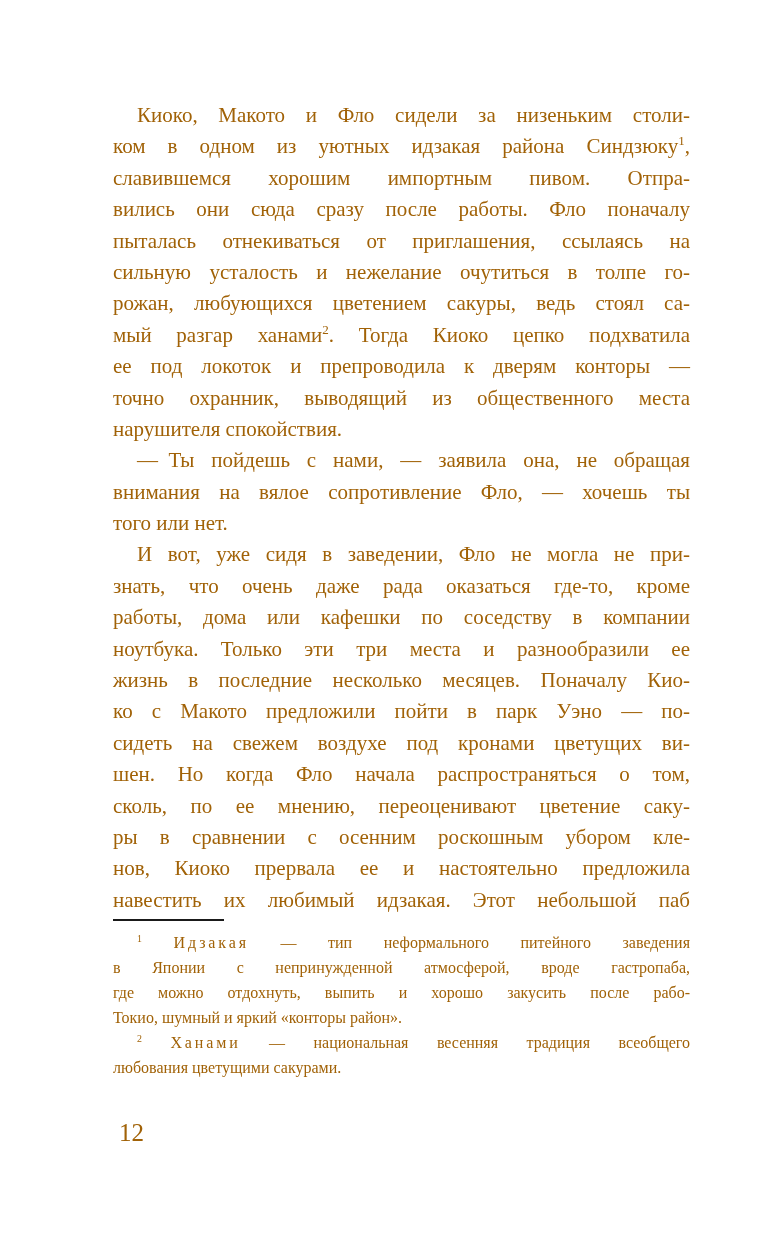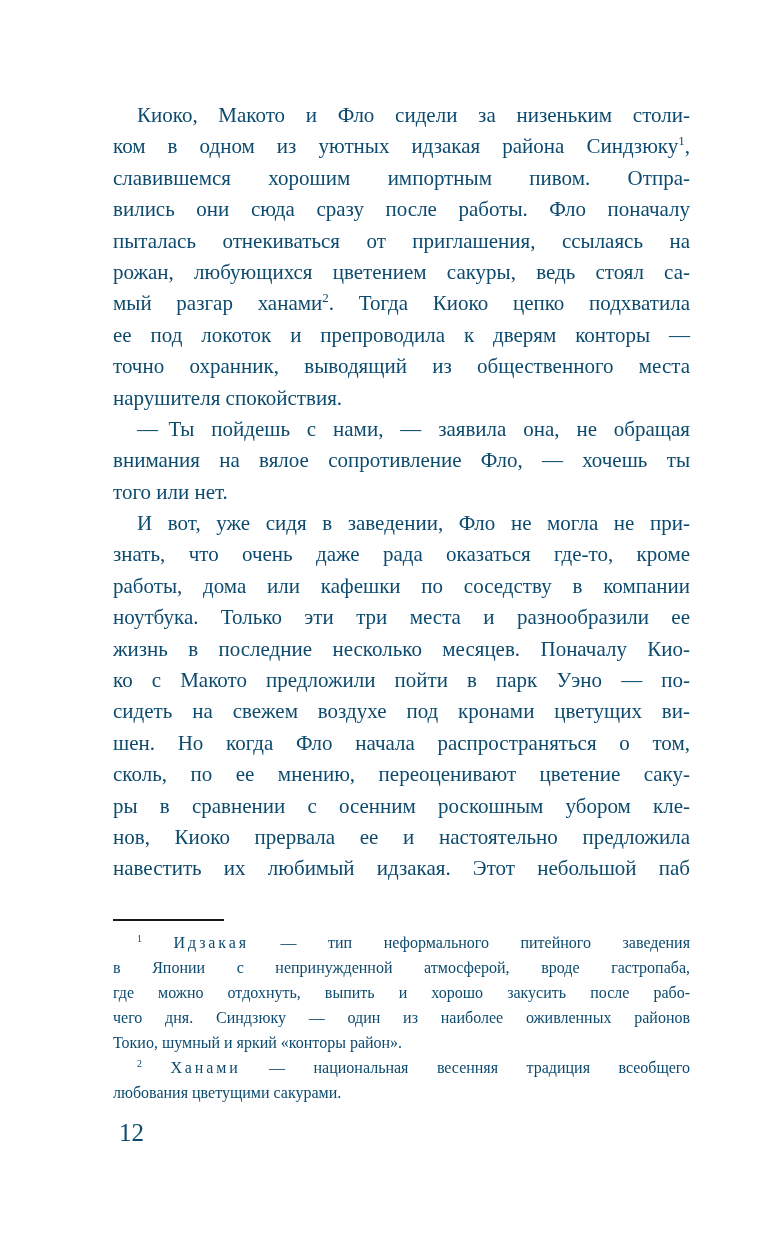--- a/index.html
+++ b/index.html
@@ -2,21 +2,21 @@
 <html lang="ru"><head>
 <meta charset="utf-8">
 <style>
   html, body { margin: 0; padding: 0; background: #ffffff; }
   .page {
     position: relative;
     width: 712px;
     height: 1240px;
     background: #ffffff;
     font-family: "Liberation Serif", "DejaVu Serif", serif;
-    color: #0c4a6e;
+    color: #a16207;
     overflow: hidden;
   }
   .main-text {
     position: absolute;
     left: 113px;
     top: 100px;
     width: 577px;
   }
   .line {
     font-size: 21px;
@@ -66,20 +66,21 @@
 </head>
 <body>
 
 <div class="page">
   <div class="main-text" id="main-text">
       <div class="line indent">Киоко, Макото и Фло сидели за низеньким столи-</div>
       <div class="line">ком в одном из уютных <span class="italic">идзакая</span> района Синдзюку<span class="sup">1</span>,</div>
       <div class="line">славившемся хорошим импортным пивом. Отпра-</div>
       <div class="line">вились они сюда сразу после работы. Фло поначалу</div>
       <div class="line">пыталась отнекиваться от приглашения, ссылаясь на</div>
+      <div class="line">сильную усталость и нежелание очутиться в толпе го-</div>
       <div class="line">рожан, любующихся цветением сакуры, ведь стоял са-</div>
       <div class="line">мый разгар <span class="italic">ханами</span><span class="sup">2</span>. Тогда Киоко цепко подхватила</div>
       <div class="line">ее под локоток и препроводила к дверям конторы —</div>
       <div class="line">точно охранник, выводящий из общественного места</div>
       <div class="line left">нарушителя спокойствия.</div>
       <div class="line indent">— Ты пойдешь с нами, — заявила она, не обращая</div>
       <div class="line">внимания на вялое сопротивление Фло, — хочешь ты</div>
       <div class="line left">того или нет.</div>
       <div class="line indent">И вот, уже сидя в заведении, Фло не могла не при-</div>
       <div class="line">знать, что очень даже рада оказаться где-то, кроме</div>
@@ -94,21 +95,20 @@
       <div class="line">нов, Киоко прервала ее и настоятельно предложила</div>
       <div class="line">навестить их любимый <span class="italic">идзакая</span>. Этот небольшой паб</div>
     </div>
 
   <div class="footnotes-section">
     <div class="fn-rule"></div>
     <div id="footnotes">
         <div class="fn-line indent"><span class="sup">1</span> <span class="italic spaced">Идзакая</span> — тип неформального питейного заведения</div>
         <div class="fn-line">в Японии с непринужденной атмосферой, вроде гастропаба,</div>
         <div class="fn-line">где можно отдохнуть, выпить и хорошо закусить после рабо-</div>
-        <div class="fn-line">чего дня. <span class="italic">Синдзюку</span> — один из наиболее оживленных районов</div>
         <div class="fn-line left">Токио, шумный и яркий «конторы район».</div>
         <div class="fn-line indent"><span class="sup">2</span> <span class="italic spaced">Ханами</span> — национальная весенняя традиция всеобщего</div>
         <div class="fn-line left">любования цветущими сакурами.</div>
       </div>
   </div>
 
   <div class="page-number">12</div>
 </div>
 
 </body></html>

